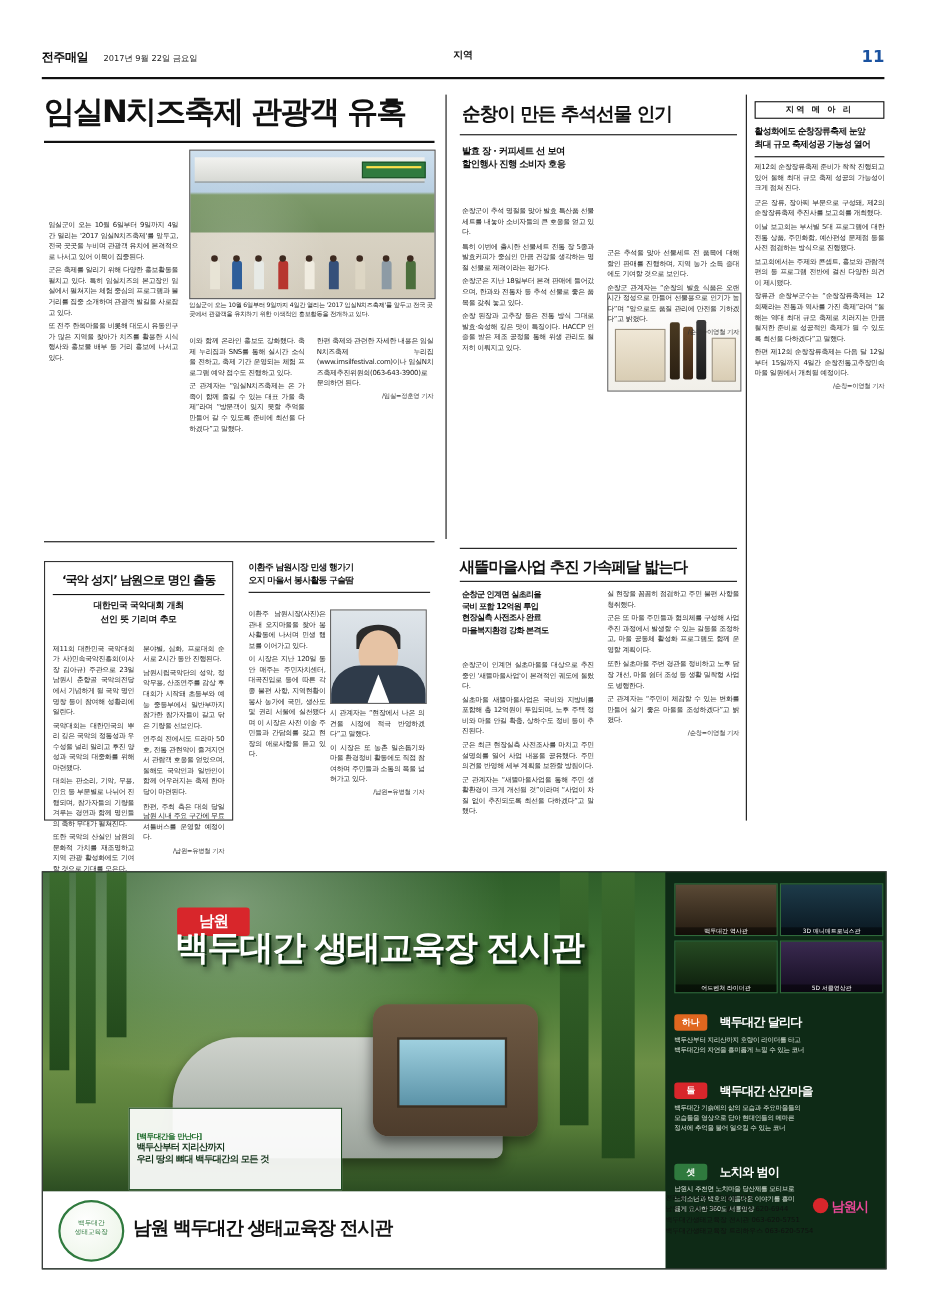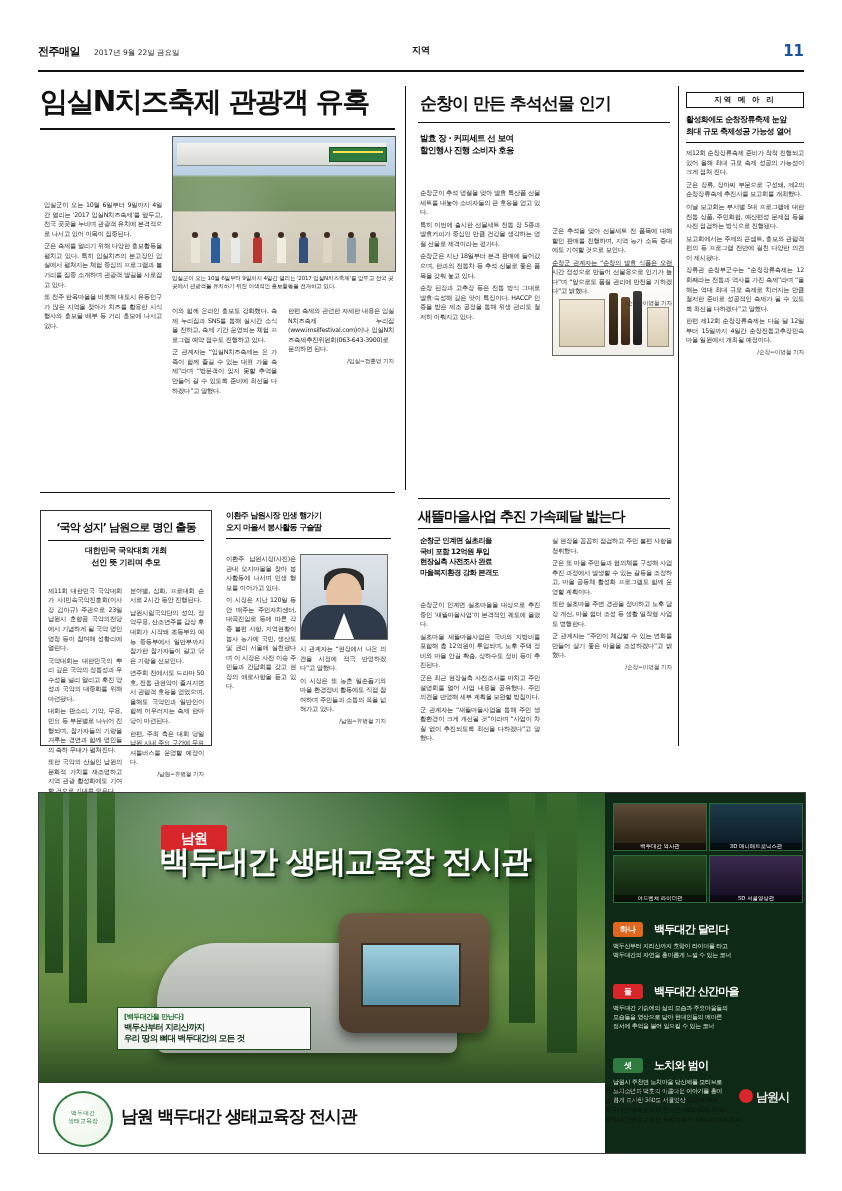--- a/index.html
+++ b/index.html
@@ -127,21 +127,21 @@
     border-radius:3px;
   }
   .ad-title{
     position:absolute;left:120px;top:48px;
     font-size:31px;font-weight:bold;color:#fff;letter-spacing:-1.6px;
     text-shadow:2px 2px 0 #0d3010, 4px 4px 6px rgba(0,0,0,.6);
     white-space:nowrap;
   }
   .ad-note{
     position:absolute;left:78px;top:214px;width:180px;background:rgba(255,255,255,.92);
-    border:1px solid #1d4a1f;padding:4px 6px;
+    border:1px solid #1d4a1f;padding:20px 6px;
   }
   .ad-note .nt{font-size:7px;font-weight:bold;color:#1d6b2a;letter-spacing:-.5px;}
   .ad-note .nl{font-size:8.5px;font-weight:bold;color:#14331a;letter-spacing:-.7px;line-height:1.35;}
 
   .ad-right{position:absolute;left:566px;top:0;width:200px;height:360px;background:#0e2a16;}
   .thumb{position:absolute;width:92px;height:46px;border:1px solid #2f6a3b;overflow:hidden;}
   .thumb .lbl{position:absolute;left:0;bottom:0;width:100%;text-align:center;font-size:5.4px;color:#fff;background:rgba(0,0,0,.45);}
   .numrow{position:absolute;left:8px;width:186px;}
   .numbadge{
     display:inline-block;width:30px;height:15px;line-height:15px;text-align:center;
@@ -152,21 +152,21 @@
 
   .ad-foot{position:absolute;left:0;top:290px;width:566px;height:70px;background:#fff;}
   .ad-logo{
     position:absolute;left:14px;top:298px;width:60px;height:56px;border-radius:50%;
     background:radial-gradient(circle at 40% 35%,#ffffff,#e9f3e4);border:2px solid #2f7a3e;
     font-size:6px;color:#2f7a3e;text-align:center;line-height:1.3;padding-top:16px;box-sizing:border-box;
   }
   .ad-org{position:absolute;left:82px;top:312px;font-size:17px;font-weight:bold;letter-spacing:-1.2px;color:#111;}
   .ad-contact{position:absolute;left:566px;top:292px;width:150px;font-size:6.2px;line-height:1.6;color:#111;}
   .city-logo{
-    position:absolute;left:700px;top:296px;font-size:12px;font-weight:bold;color:#e5e5e5;letter-spacing:-1px;text-align:right;
+    position:absolute;left:700px;top:296px;font-size:12px;font-weight:bold;color:#ec4899;letter-spacing:-1px;text-align:right;
   }
   .city-logo .mark{display:inline-block;width:14px;height:14px;border-radius:50%;background:#d8262b;margin-right:3px;vertical-align:-2px;}
 </style>
 </head>
 <body>
 
 <div class="page">
 
   <div class="masthead">
     <div class="mh-left">

